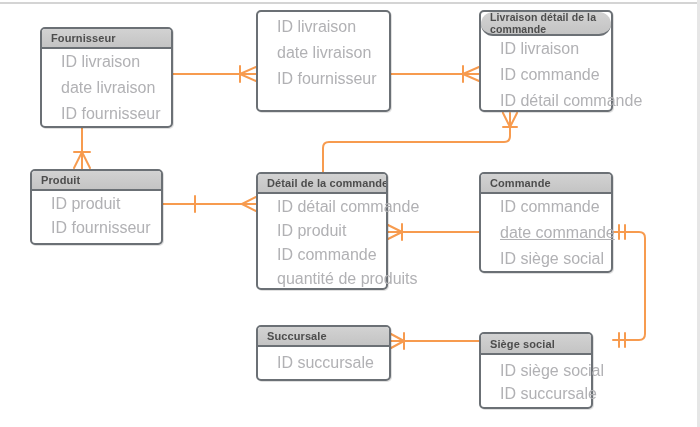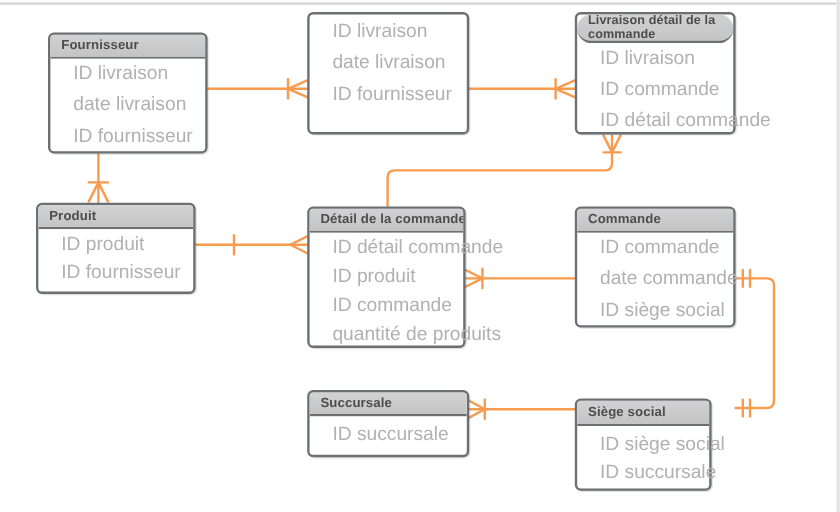--- a/index.html
+++ b/index.html
@@ -124,21 +124,21 @@
           <div class="field-row" style="height: 24px;">ID détail commande</div>
           <div class="field-row" style="height: 24px;">ID produit</div>
           <div class="field-row" style="height: 24px;">ID commande</div>
           <div class="field-row" style="height: 24px;">quantité de produits</div>
         </div>
       </div>
       <div class="entity" style="left: 479px; top: 172px; width: 134px; height: 101px;">
         <div class="entity-header" style="height: 20px;">Commande</div>
         <div class="entity-body" style="padding-top: 0px;">
           <div class="field-row" style="height: 26px;">ID commande</div>
-          <div class="field-row" style="height: 26px;">date commande</div>
+          <div class="field-row" style="height: 26px; text-decoration: underline;">date commande</div>
           <div class="field-row" style="height: 26px;">ID siège social</div>
         </div>
       </div>
       <div class="entity" style="left: 256px; top: 325px; width: 135px; height: 56px;">
         <div class="entity-header" style="height: 20px;">Succursale</div>
         <div class="entity-body" style="padding-top: 2px;">
           <div class="field-row" style="height: 28px;">ID succursale</div>
         </div>
       </div>
       <div class="entity" style="left: 479px; top: 332px; width: 114px; height: 77px;">

